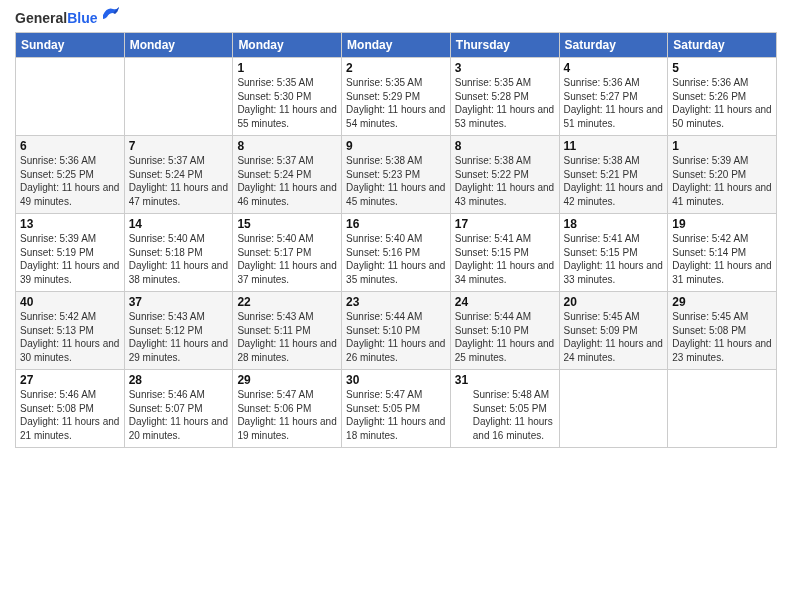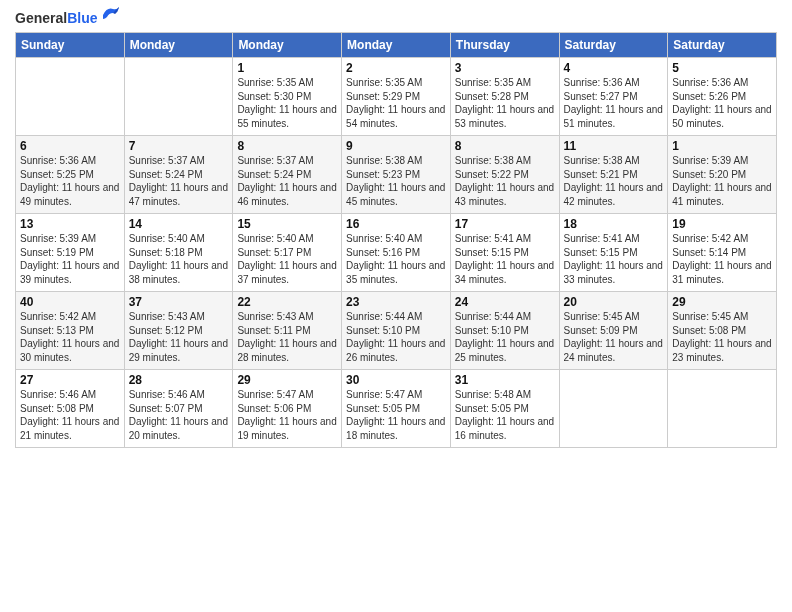--- a/index.html
+++ b/index.html
@@ -302,21 +302,21 @@
 Daylight: 11 hours and 19 minutes.</div>
           </td>
           <td>
             <span class="day-number">30</span>
             <div class="day-info" style="white-space: pre-line;">Sunrise: 5:47 AM
 Sunset: 5:05 PM
 Daylight: 11 hours and 18 minutes.</div>
           </td>
           <td>
             <span class="day-number">31</span>
-            <div class="day-info" style="white-space: pre-line;">Sunrise: 5:48 AM
+            <div class="day-info" style="white-space: pre-line; margin-left: 18px;">Sunrise: 5:48 AM
 Sunset: 5:05 PM
 Daylight: 11 hours and 16 minutes.</div>
           </td>
           <td></td>
           <td></td>
         </tr>
       </tbody>
   </table>
 </div>
 

